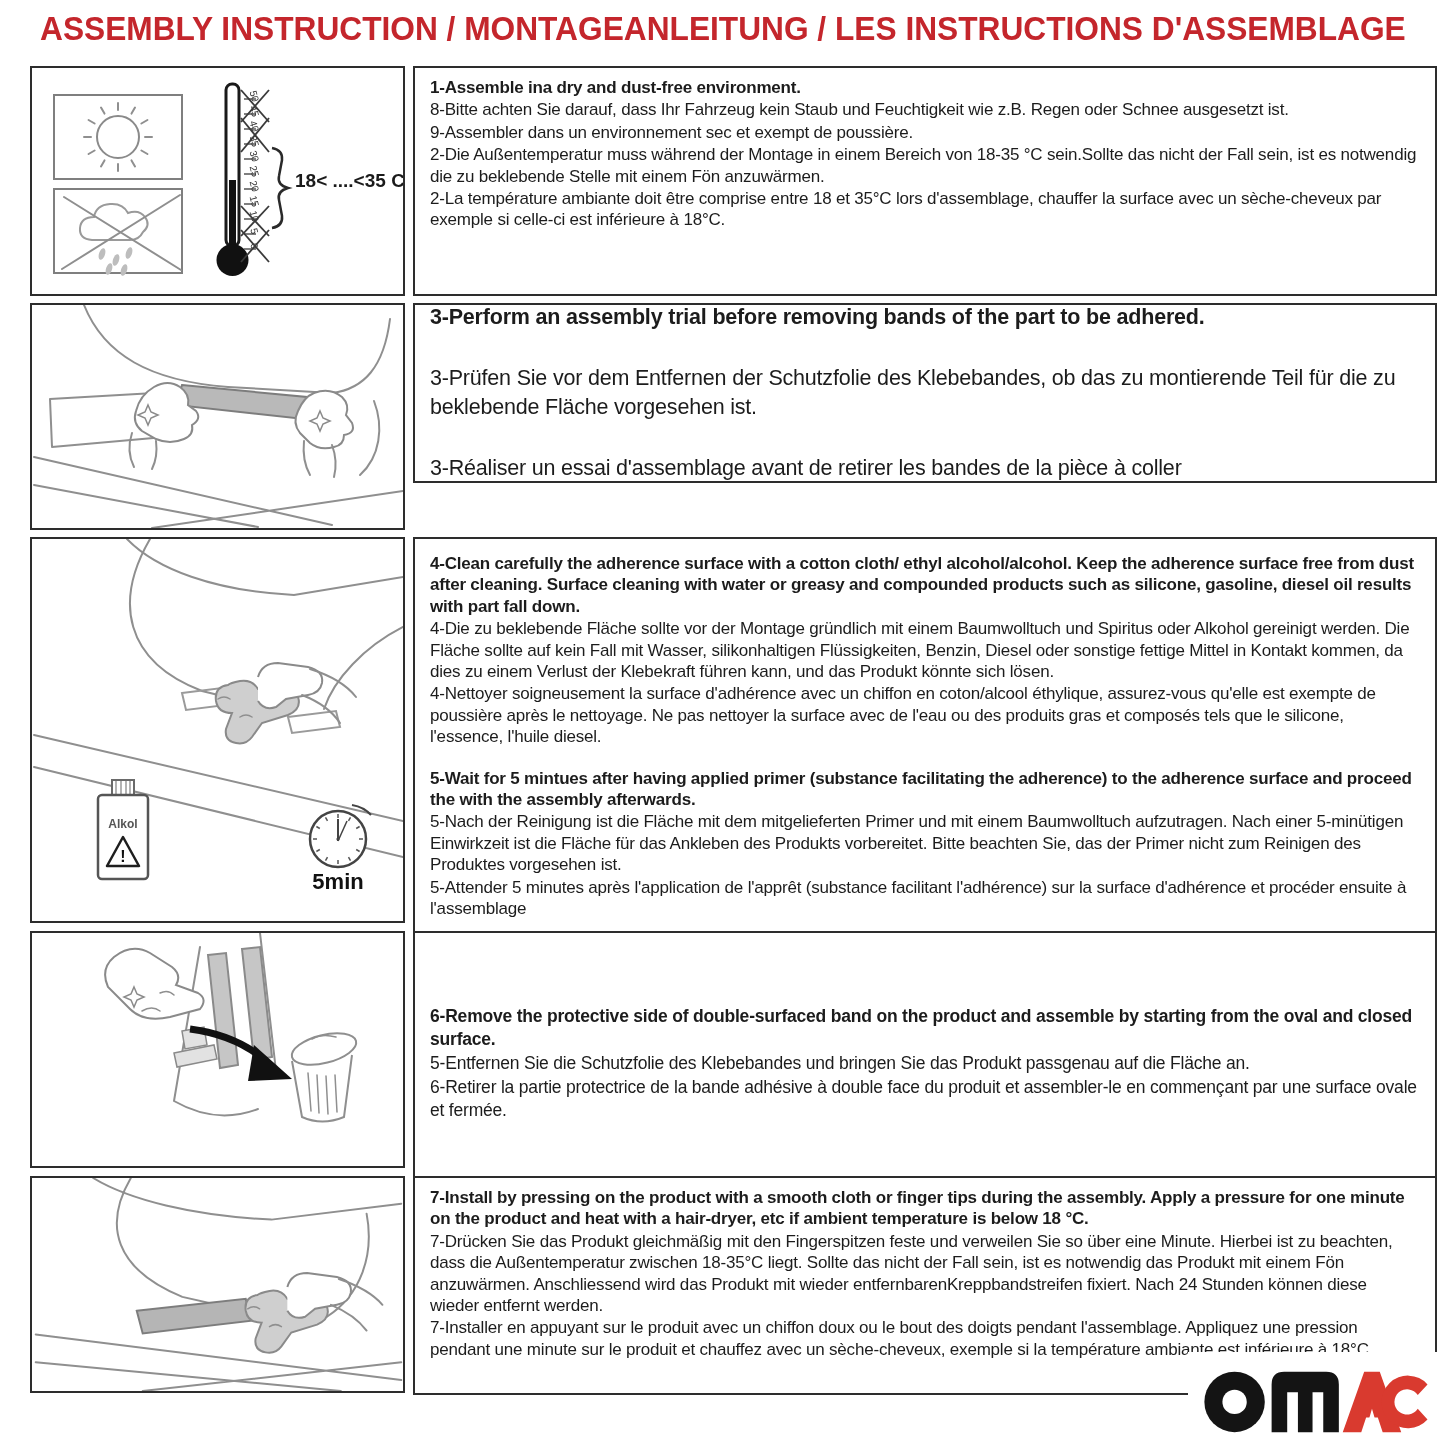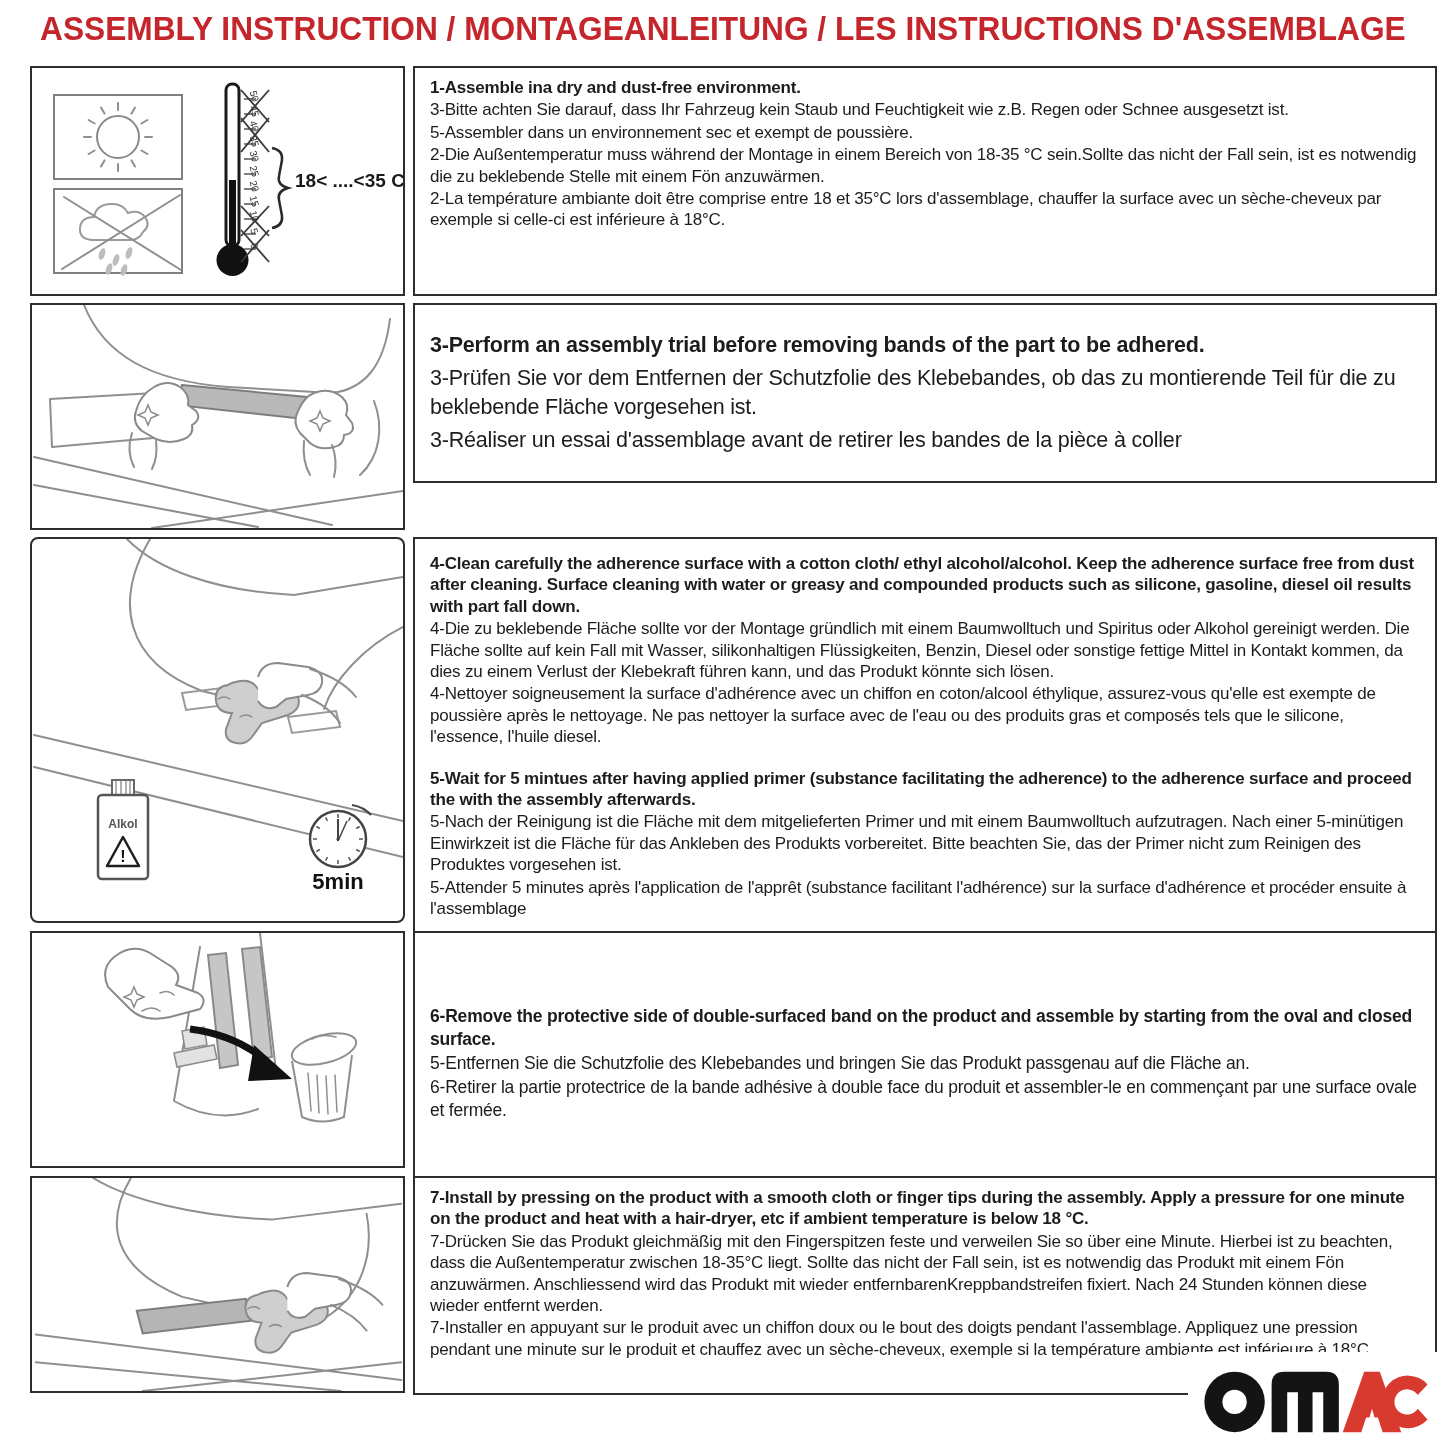--- a/index.html
+++ b/index.html
@@ -96,22 +96,22 @@
         <line x1="209" y1="162" x2="237" y2="194"></line>
           <line x1="237" y1="162" x2="209" y2="194"></line>
       </g>
       <path d="M240,80 q11,2 10,12 l-3,16 q-2,9 9,12 q-11,3 -9,12 l3,16 q1,10 -10,12" fill="none" stroke="#2a2a2a" stroke-width="2.5"></path>
       <text x="263" y="119" font-size="19" fill="#1a1a1a" font-weight="600">18&lt; ....&lt;35 C</text>
     </g>
   </svg>
 </div>
 <div class="txt" style="top:66px;height:230px;">
   <p class="b">1-Assemble ina dry and dust-free environment.</p>
-  <p>3-Bitte achten Sie darauf, dass Ihr Fahrzeug kein Staub und Feuchtigkeit wie z.B. Regen oder Schnee ausgesetzt ist.</p>
-  <p>5-Assembler dans un environnement sec et exempt de poussière.</p>
+  <p>8-Bitte achten Sie darauf, dass Ihr Fahrzeug kein Staub und Feuchtigkeit wie z.B. Regen oder Schnee ausgesetzt ist.</p>
+  <p>9-Assembler dans un environnement sec et exempt de poussière.</p>
   <p>2-Die Außentemperatur muss während der Montage in einem Bereich von 18-35 °C  sein.Sollte das nicht der Fall sein, ist es notwendig die zu beklebende Stelle mit einem Fön anzuwärmen.</p>
   <p>2-La température ambiante doit être comprise entre 18 et 35°C lors d'assemblage, chauffer la surface avec un sèche-cheveux par exemple si celle-ci est inférieure à 18°C.</p>
 </div>
 
 <div class="illus" style="top:303px;height:227px;">
   <svg viewBox="0 0 371 223" preserveAspectRatio="xMidYMid meet">
     <path class="ln" d="M52,0 C72,50 118,76 196,82 L300,88"></path>
     <path class="ln" d="M300,88 C332,84 352,62 358,14"></path>
     <path class="ln" d="M342,96 C352,122 348,152 328,170"></path>
     <path class="ln" d="M18,94 L140,87 M20,142 L144,131 M18,94 L20,142 M140,87 L144,131"></path>
@@ -122,27 +122,27 @@
       <path d="M28,22 l3,7 7,3 -7,3 -3,7 -3,-7 -7,-3 7,-3 z" fill="#fff" stroke="#8a8a8a" stroke-width="1.5"></path>
       <path class="ln" d="M12,50 q-6,18 2,34 M36,58 q2,16 -4,28"></path>
     </g>
     <g transform="translate(262,86)">
       <path d="M20,2 q16,-6 28,4 q8,8 4,18 l6,8 q4,10 -8,12 q0,10 -10,12 q-14,4 -24,-4 l-10,-10 q-8,-10 -2,-22 q6,-14 16,-18 z" fill="#fff" stroke="#8a8a8a" stroke-width="2"></path>
       <path d="M26,20 l3,7 7,3 -7,3 -3,7 -3,-7 -7,-3 7,-3 z" fill="#fff" stroke="#8a8a8a" stroke-width="1.5"></path>
       <path class="ln" d="M10,50 q-2,20 6,34 M38,54 q6,16 2,32"></path>
     </g>
   </svg>
 </div>
-<div class="txt vcenter big" style="top:303px;height:180px;">
+<div class="txt vcenter big" style="top:303px;height:180px;gap:28px;">
   <p class="b">3-Perform an assembly trial before removing bands of the part to be adhered.</p>
   <p>3-Prüfen Sie vor dem Entfernen der Schutzfolie des Klebebandes, ob das zu montierende Teil für die zu beklebende Fläche vorgesehen ist.</p>
   <p>3-Réaliser un essai d'assemblage avant de retirer les bandes de la pièce à coller</p>
 </div>
 
-<div class="illus" style="top:537px;height:386px;border-radius:8px;">
+<div class="illus" style="top:537px;height:386px;">
   <svg viewBox="0 0 371 382" preserveAspectRatio="xMidYMid meet">
     <path class="ln" d="M118,0 C82,62 92,122 170,152 L235,168"></path>
     <path class="ln" d="M95,0 C124,30 182,52 262,56 L371,38"></path>
     <path class="ln" d="M371,88 C332,108 302,140 292,170"></path>
     <polygon points="150,154 206,147 210,164 154,171" fill="none" stroke="#9a9a9a" stroke-width="2"></polygon>
     <polygon points="256,178 304,172 308,188 260,194" fill="none" stroke="#9a9a9a" stroke-width="2"></polygon>
     <path class="ln" d="M2,196 L371,282 M2,228 L371,318"></path>
     <g transform="translate(168,116)">
       <path d="M28,30 q-14,2 -12,16 q2,12 16,12 l-6,16 q-2,12 10,14 q10,2 16,-6 l10,-14 26,-8 q14,-6 10,-18 q-4,-10 -16,-10 l-24,2 q-6,-10 -18,-8 q-10,2 -12,4 z" fill="#cfcfcf" stroke="#8a8a8a" stroke-width="2"></path>
       <path class="ln15" d="M18,44 q6,-4 12,0 M40,62 q6,-4 12,0 M60,40 q6,-4 12,0"></path>

